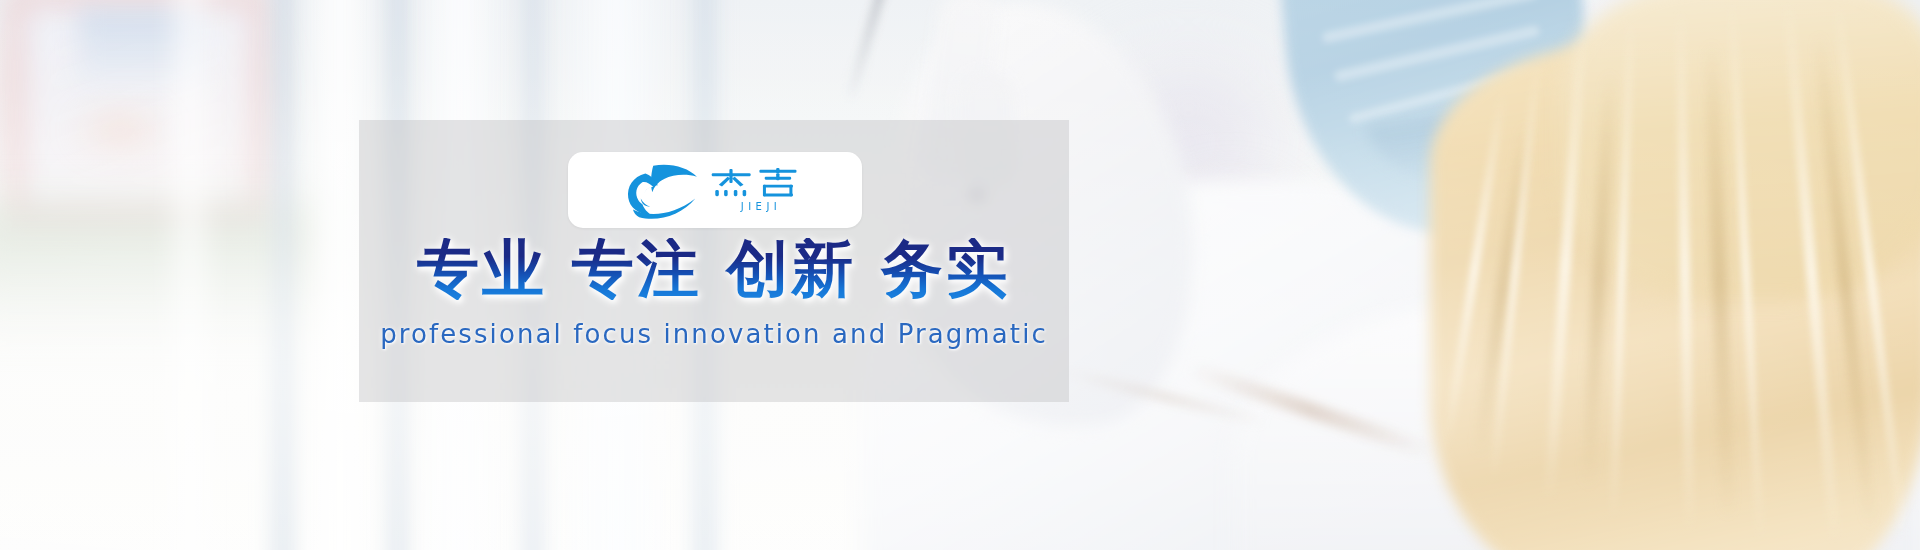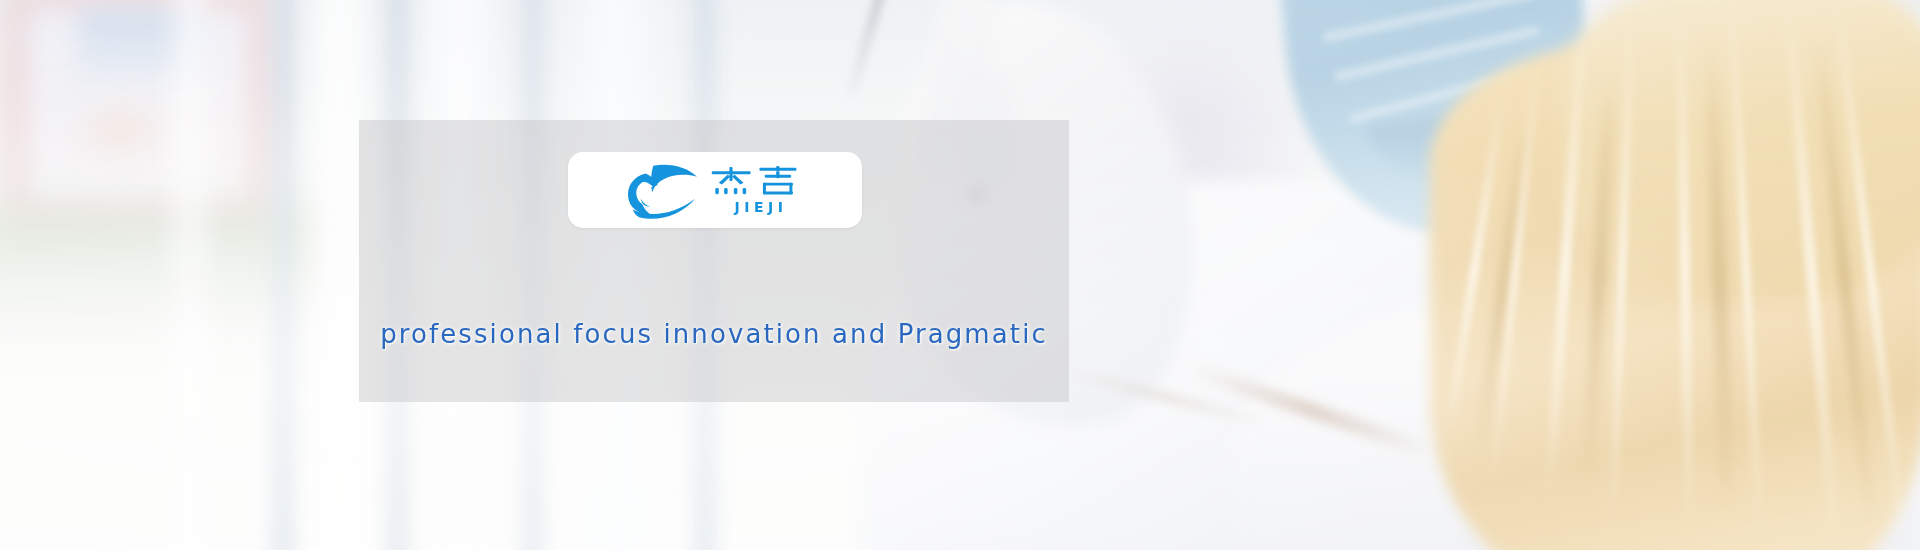--- a/index.html
+++ b/index.html
@@ -375,22 +375,22 @@
     align-items: center;
     justify-content: center;
     gap: 10px;
     box-shadow: 0 1px 3px rgba(0,0,0,0.06);
   }
   .logo-mark { width: 78px; height: 58px; display: block; flex: 0 0 auto; }
   .logo-word { display: flex; flex-direction: column; align-items: center; line-height: 1; }
   .logo-cn { height: 30px; display: block; }
   .logo-en {
     font-family: "DejaVu Sans", sans-serif;
-    font-size: 14px;
-    font-weight: 700;
+    font-size: 10px;
+    font-weight: 400;
     letter-spacing: 4.5px;
     color: #1593dd;
     margin-top: 4px;
     padding-left: 4px;
   }
 
   
   .headline {
     position: absolute;
     left: 359px;
@@ -534,16 +534,17 @@
           <rect x="60" y="19" width="34" height="3.2" rx="1.2"></rect>
           <rect x="60" y="19" width="3.4" height="13" rx="1.2"></rect>
           <rect x="90" y="19" width="3.4" height="13" rx="1.2"></rect>
           <rect x="60" y="29" width="34" height="3.2" rx="1.2"></rect>
         </g>
       </svg>
       <span class="logo-en">JIEJI</span>
     </span>
   </div>
 
+  <div class="headline">专业 专注 创新 务实</div>
 
   <div class="subtitle">professional focus innovation and Pragmatic</div>
 
 </div>
 
 </body></html>

